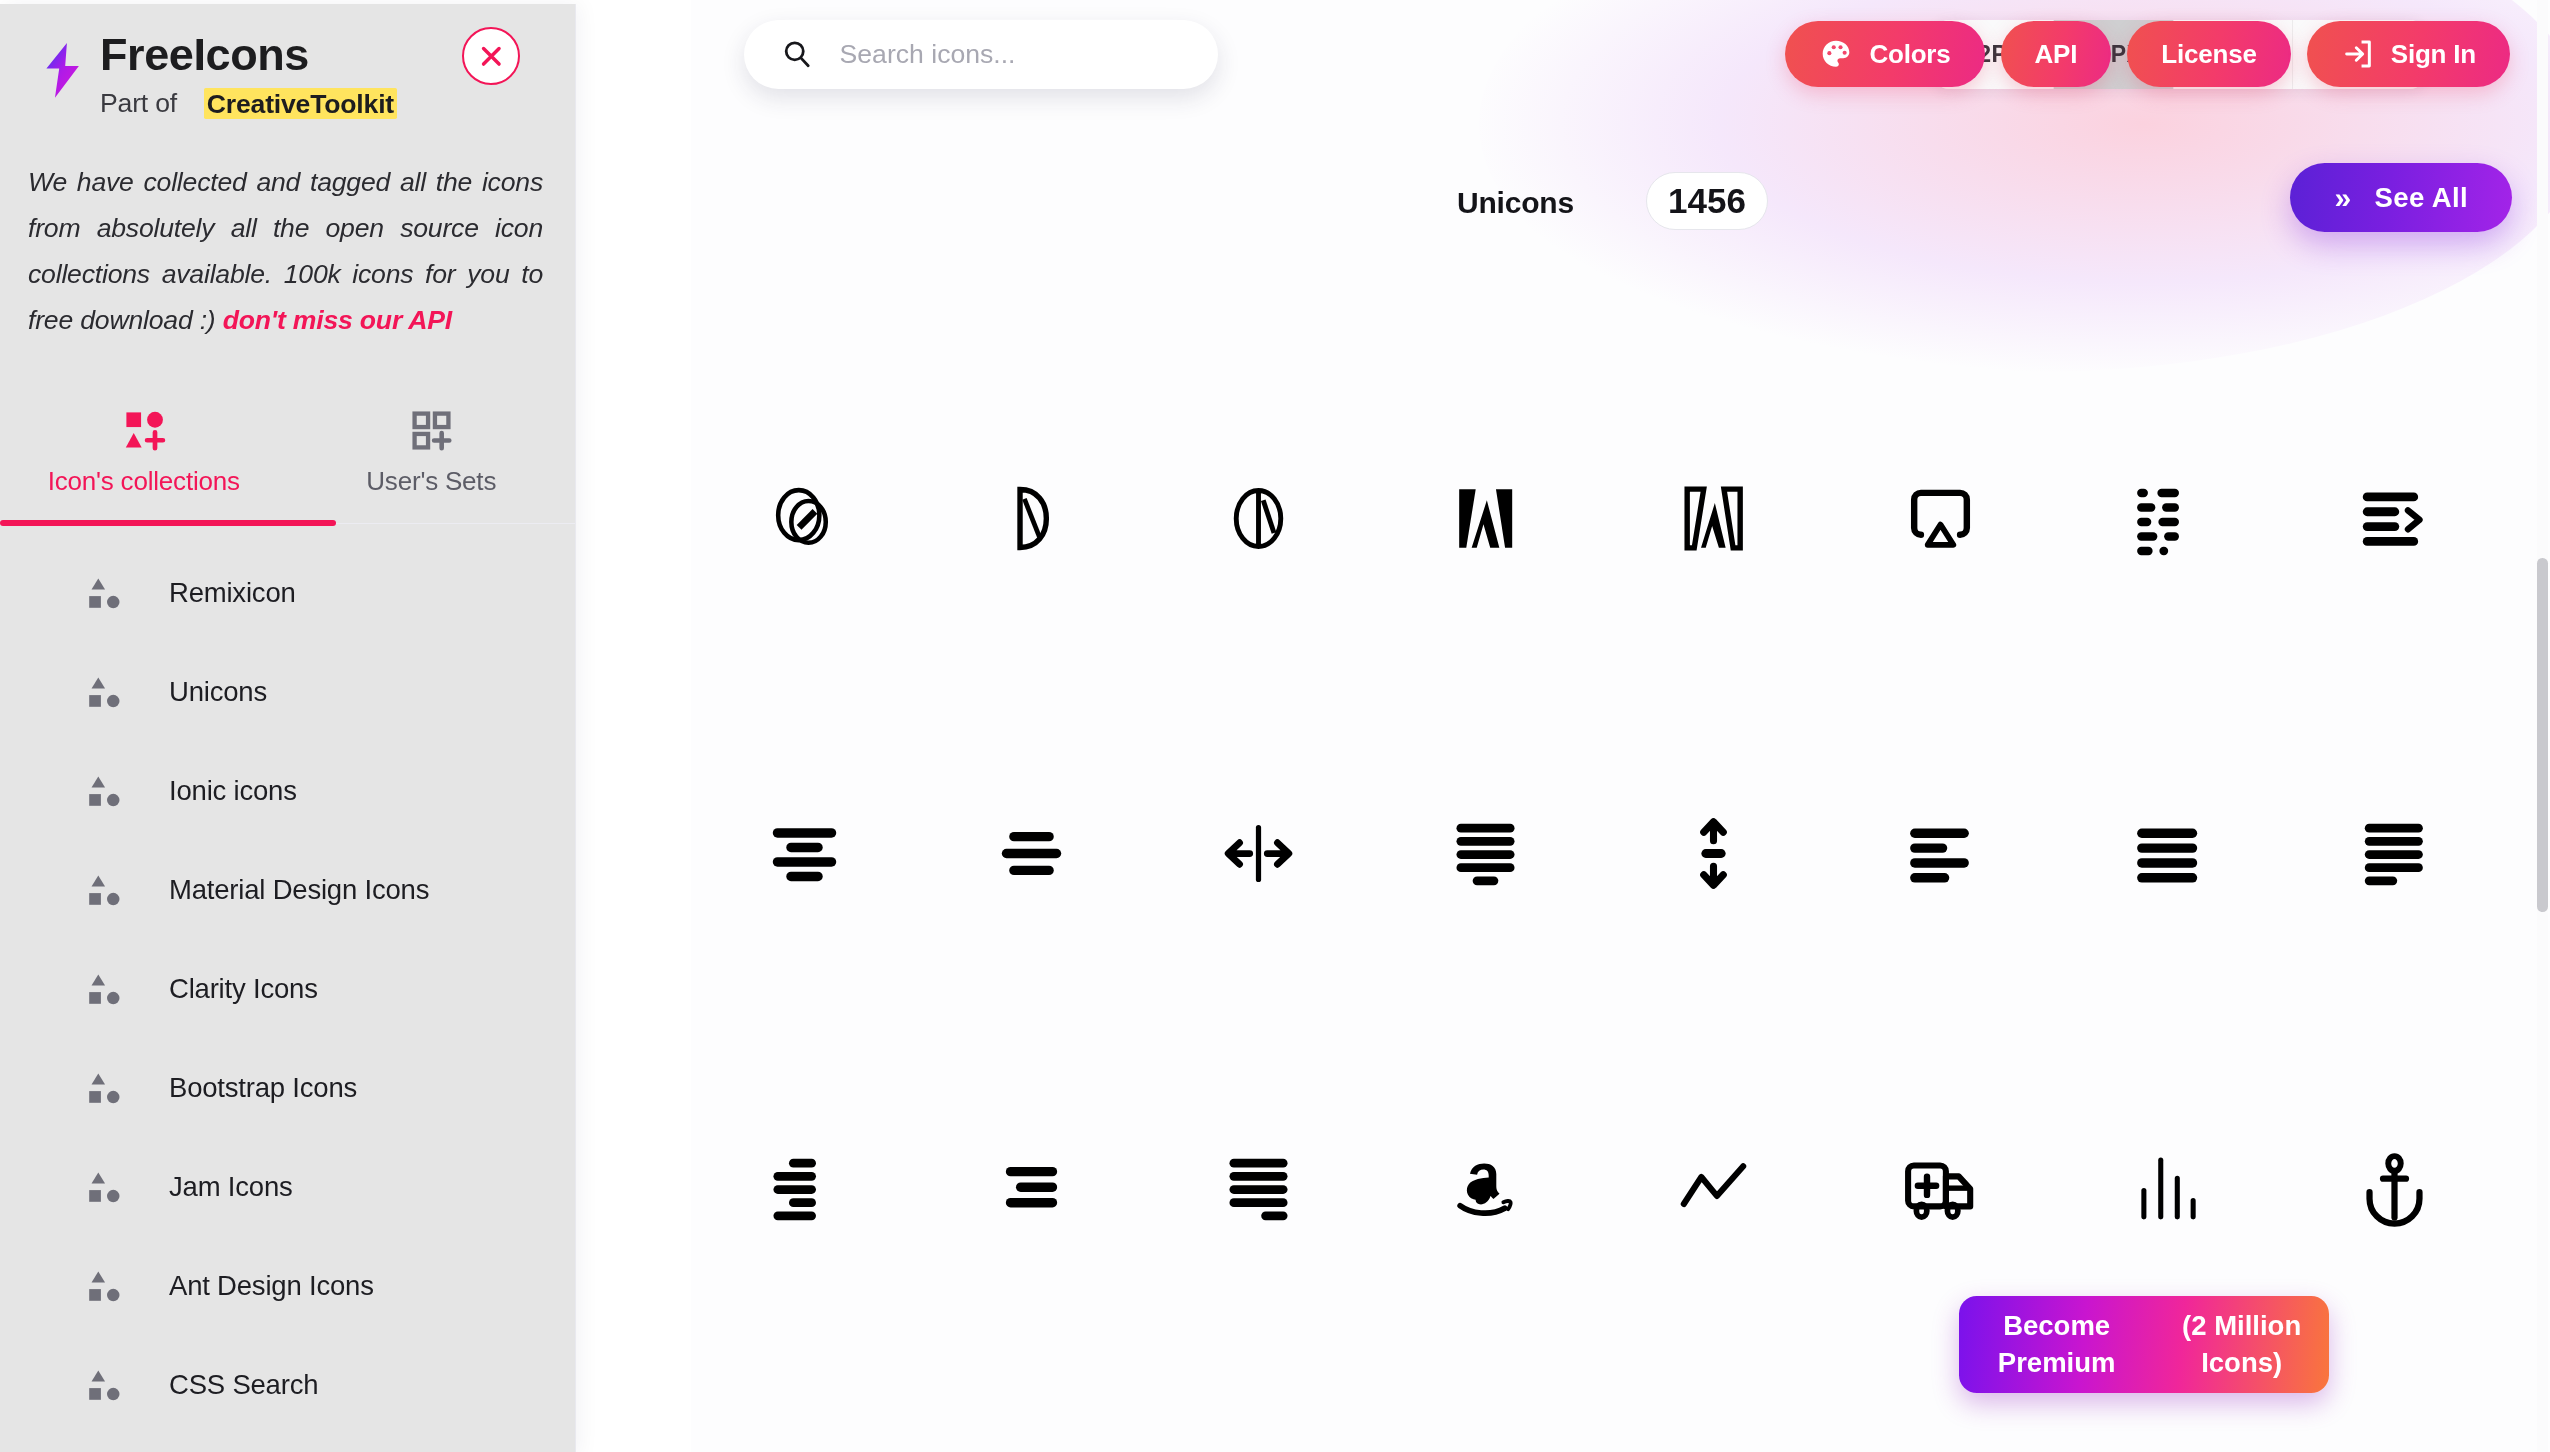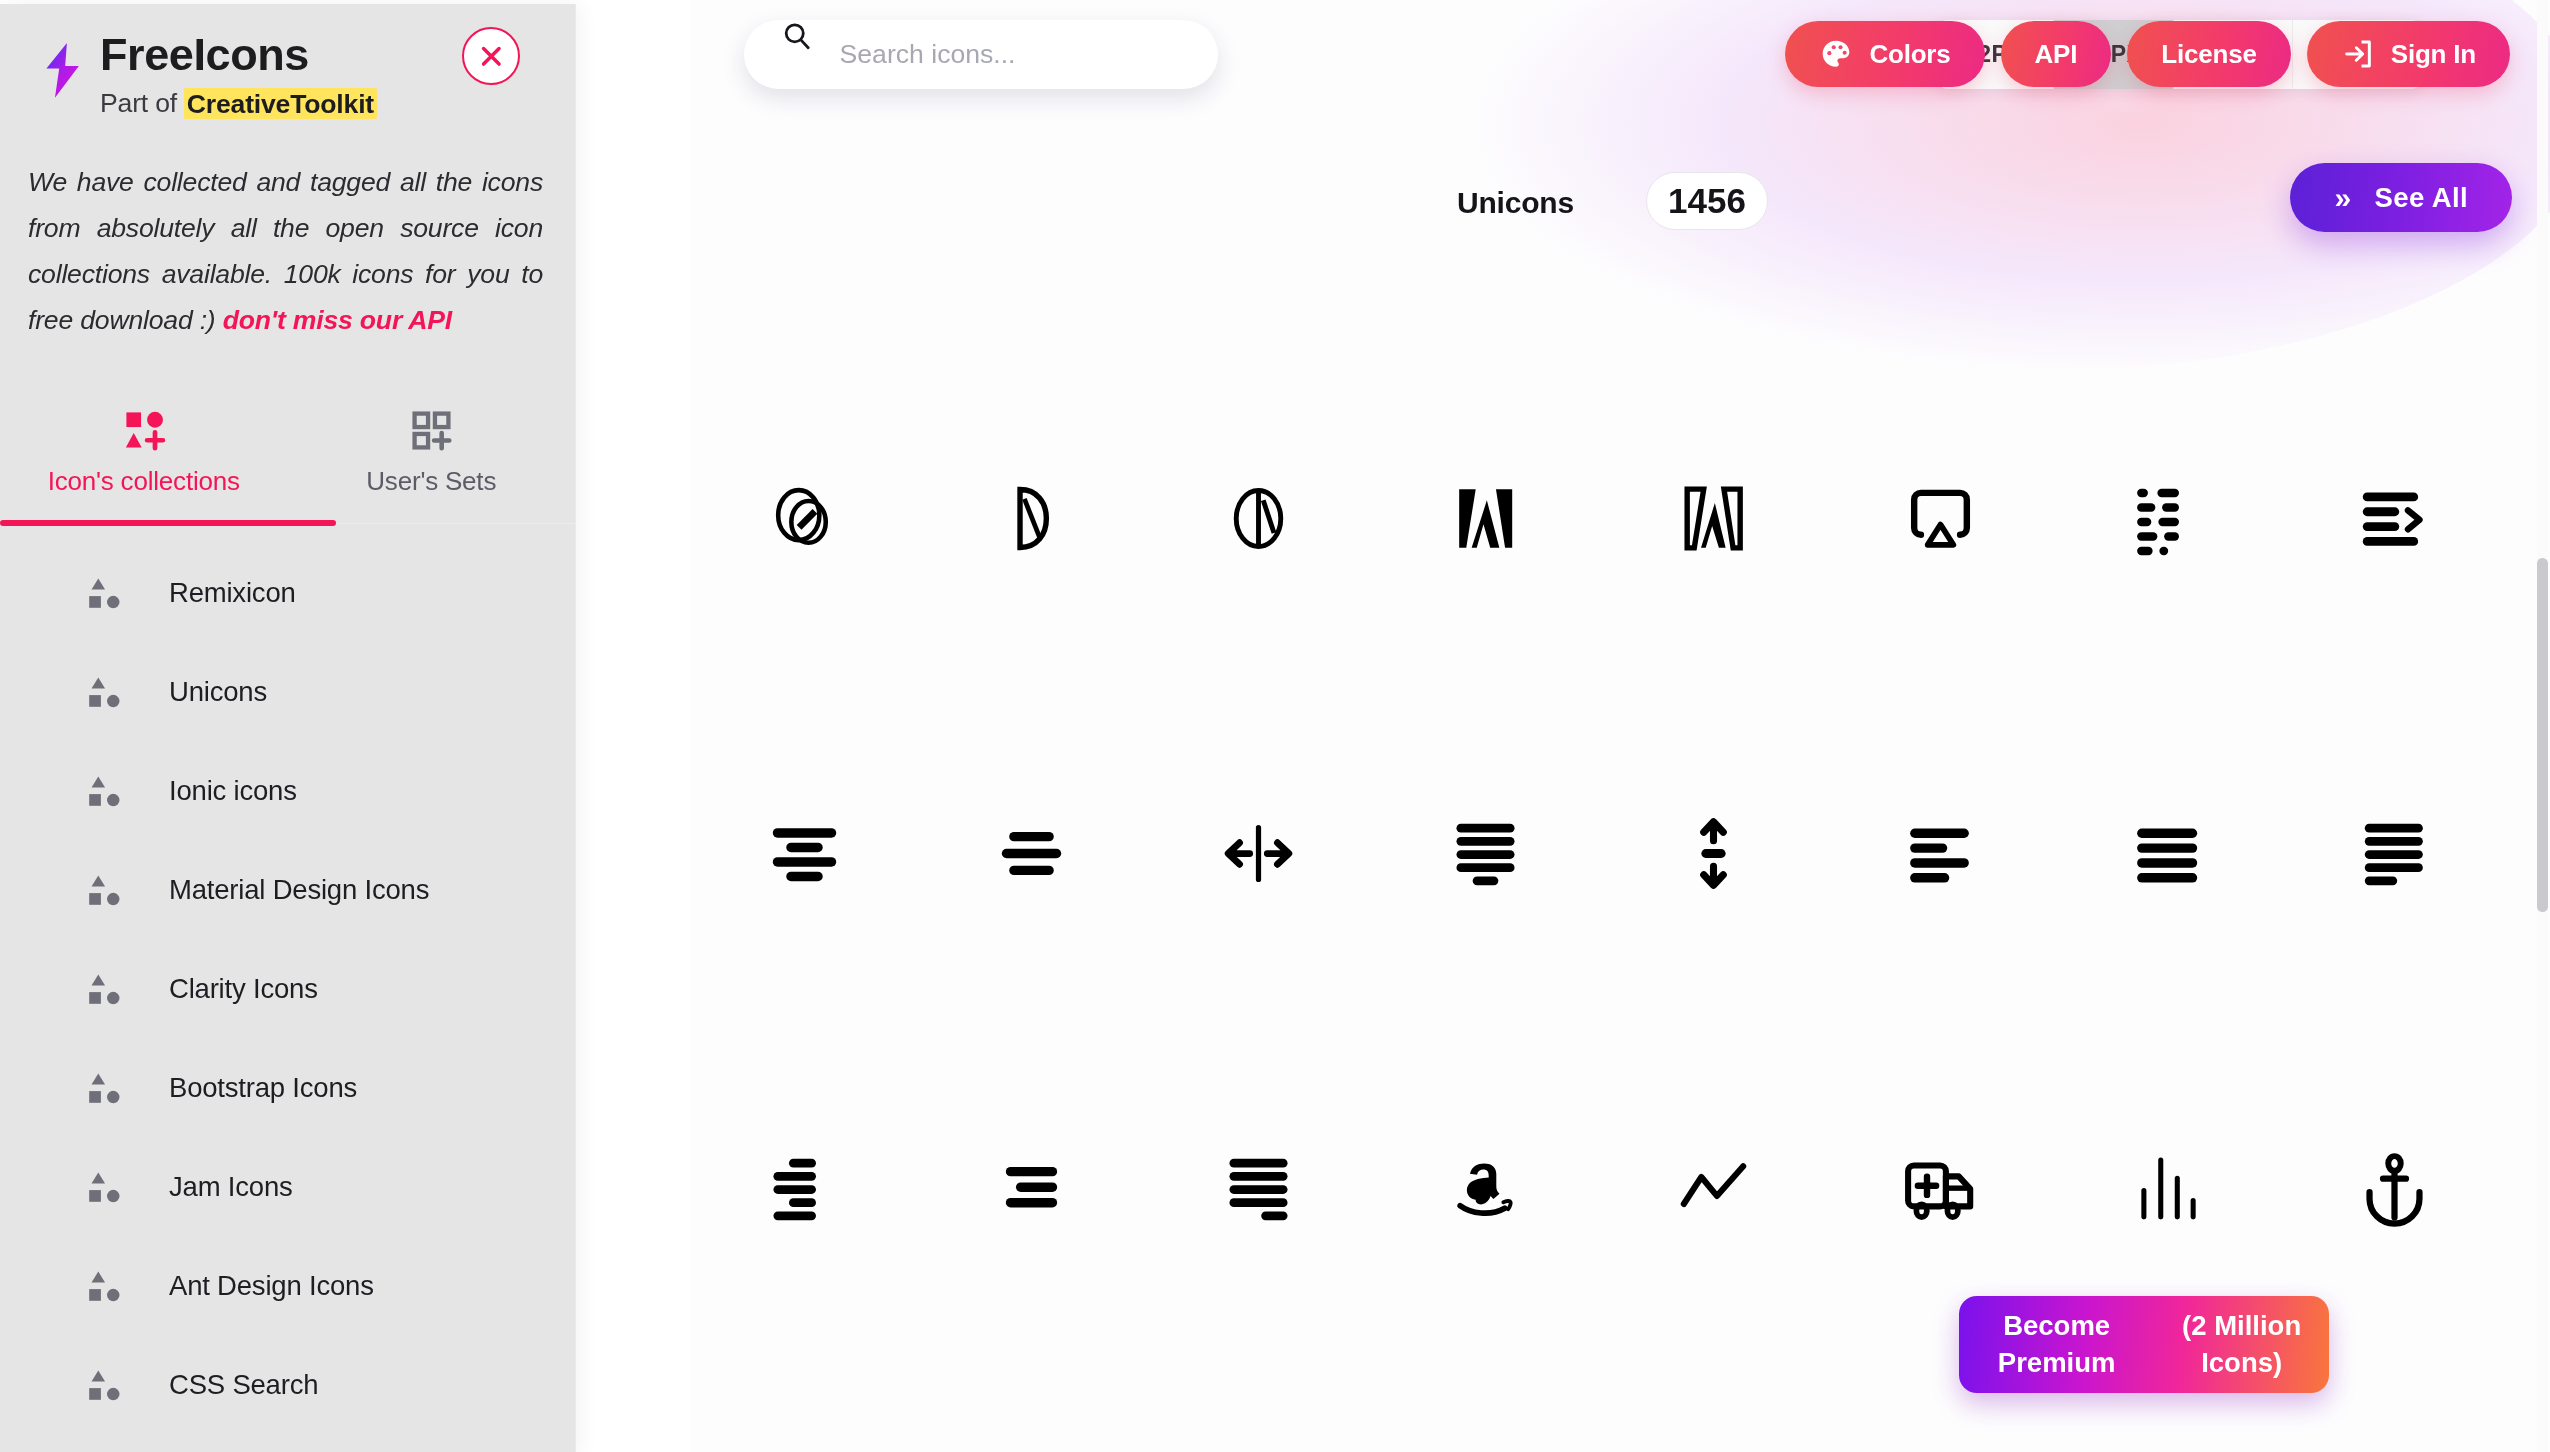--- a/index.html
+++ b/index.html
@@ -30,21 +30,21 @@
   .brand-title {
     font-size: 45px; font-weight: 700; color: #1d1d1f;
     letter-spacing: -0.4px; line-height: 1.05;
   }
   .brand-sub {
     font-size: 26.6px; color: #3a3a40; margin-top: 10.6px;
     letter-spacing: -0.2px;
   }
   .brand-sub .hl {
     background: #ffe45e; font-weight: 700; color:#1d1d1f;
-    padding: 0.9px 2.7px; border-radius: 1.8px;
+    padding: 0.9px 2.7px; border-radius: 1.8px; margin-left: 20px;
   }
   .close-btn {
     position: absolute; right: 55px; top: 23px;
     width: 58px; height: 58px; border-radius: 50%;
     border: 2.7px solid #f31557; background: #fff;
     display: flex; align-items: center; justify-content: center;
     cursor: pointer;
   }
   .close-btn svg { width: 26.6px; height: 26.6px; }
 
@@ -104,21 +104,21 @@
   .glow {
     position: absolute; right: -35px; top: -124px;
     width: 1107px; height: 496px; border-radius: 50%;
     background: radial-gradient(ellipse at 60% 50%, rgba(247,110,150,0.30) 0%, rgba(203,119,236,0.16) 45%, rgba(255,255,255,0) 72%);
     pointer-events: none;
   }
   .search-box {
     position: absolute; left: 53px; top: 19.5px;
     width: 474px; height: 69px; border-radius: 35px;
     background: #fff; box-shadow: 0 8.9px 23px rgba(40,40,80,0.13);
-    display: flex; padding-left: 37px;
+    display: flex; align-items: center; padding-left: 37px;
   }
   .search-box svg { width: 32px; height: 32px; flex: 0 0 32px; }
   .search-input {
     border: none; outline: none; background: transparent;
     margin-left: 26.6px; font-size: 26.6px; color: #3d3d44;
     font-family: "Liberation Sans", sans-serif; width: 336px;
   }
   .search-input::placeholder { color: #a8a8b2; }
 
   .size-group {

